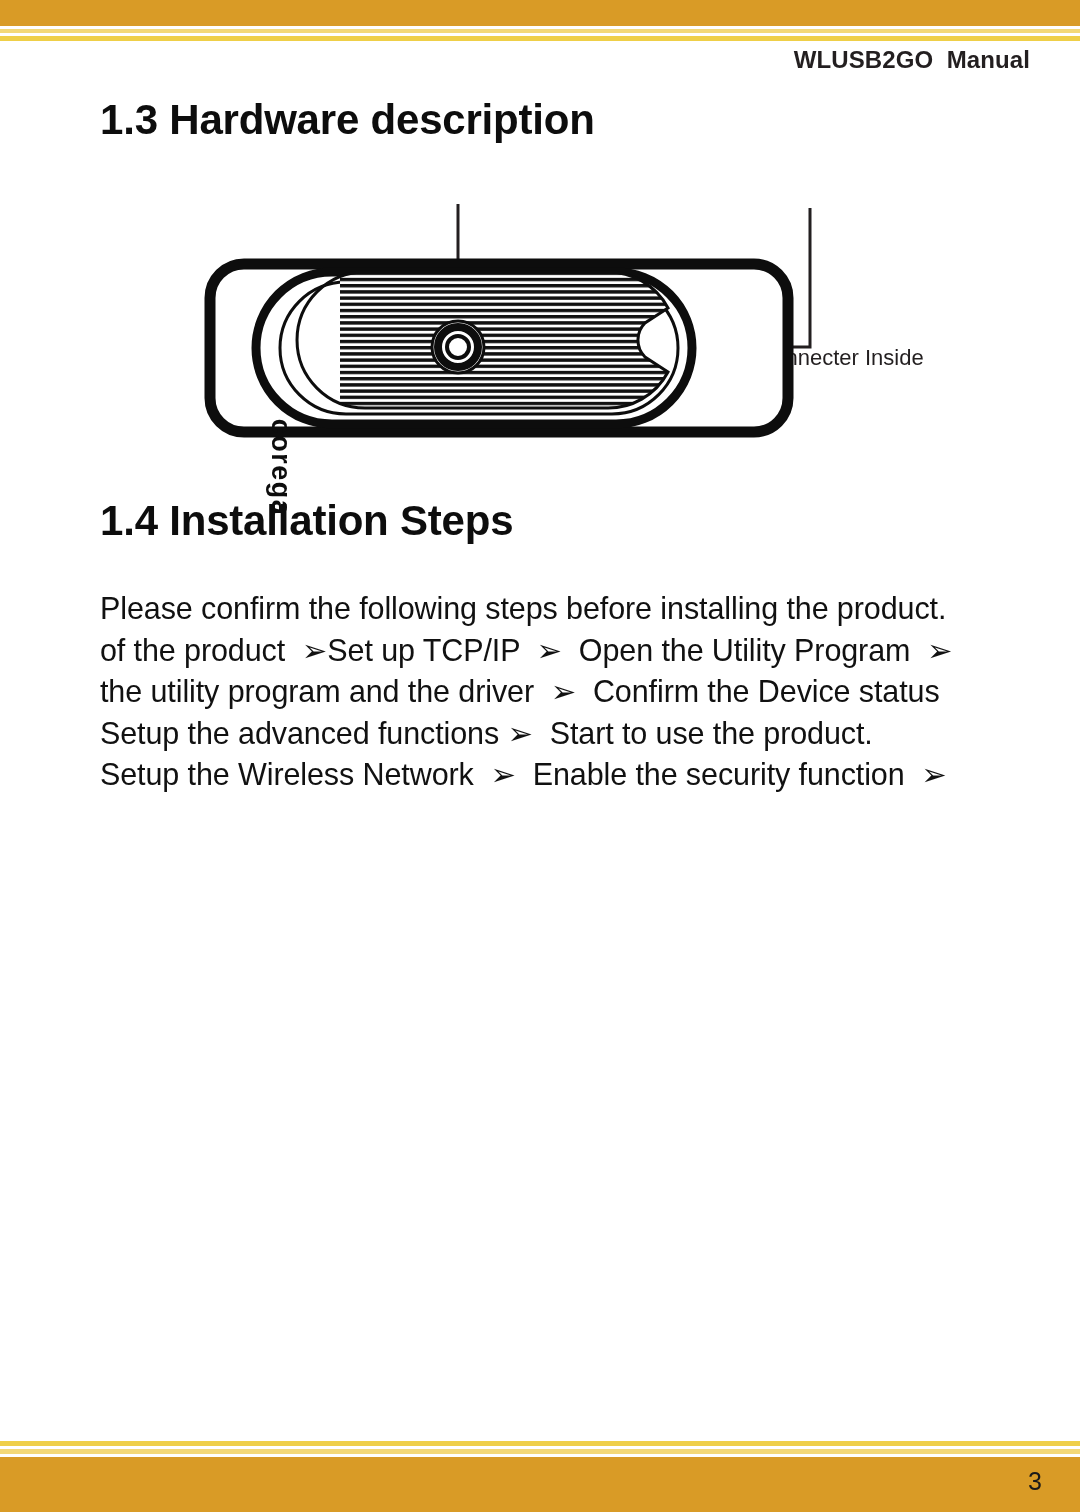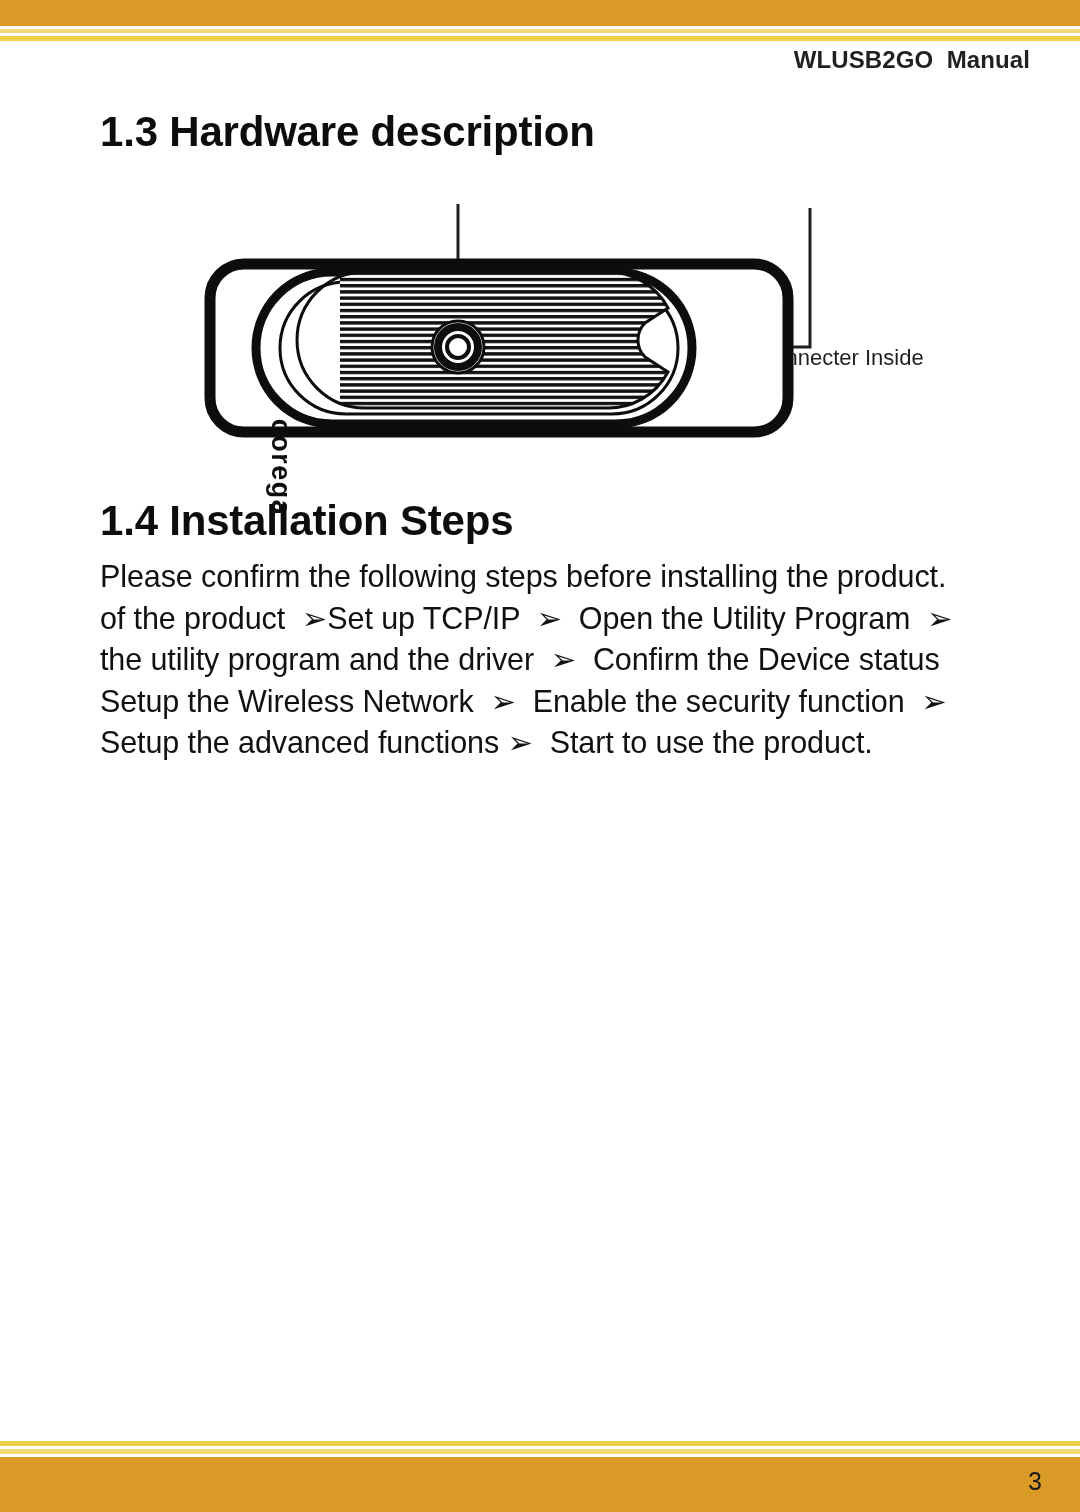--- a/index.html
+++ b/index.html
@@ -76,26 +76,26 @@
     white-space:pre;
   }
 
   
   .h-section {
     position:absolute; left:100px;
     font-size:42px; font-weight:bold; color:#0d0d0d;
     letter-spacing:-0.2px;
     white-space:nowrap;
   }
-  #h13 { top:96px;margin-top:12px; }
+  #h13 { top:96px; }
   #h14 { top:497px; }
 
   
   .body-copy {
-    position:absolute; left:100px; top:556px;
+    position:absolute; left:100px; top:588px;
     width:900px;
     font-size:30.5px; line-height:41.5px;
     color:#111111;
     letter-spacing:-0.1px;
   }
   .body-copy .ln { display:block; white-space:pre; }
 
   
   .figure {
     position:absolute; left:0; top:160px; width:1080px; height:300px;
@@ -201,22 +201,22 @@
 
     <div class="corega-logo">corega</div>
   </div>
 
   <div class="h-section" id="h14">1.4 Installation Steps</div>
 
   <div class="body-copy">
     <span class="ln">Please confirm the following steps before installing the product.</span>
     <span class="ln">of the product  ➢Set up TCP/IP  ➢  Open the Utility Program  ➢</span>
     <span class="ln">the utility program and the driver  ➢  Confirm the Device status</span>
+    <span class="ln">Setup the advanced functions ➢  Start to use the product.</span>
     <span class="ln">Setup the Wireless Network  ➢  Enable the security function  ➢</span>
-    <span class="ln">Setup the advanced functions ➢  Start to use the product.</span>
   </div>
 
   <div class="bar-bot-rule1"></div>
   <div class="bar-bot-rule2"></div>
   <div class="bar-bot-rule3"></div>
   <div class="bar-bot-rule4"></div>
   <div class="bar-bottom"></div>
 
   <div class="page-number">3</div>
 

